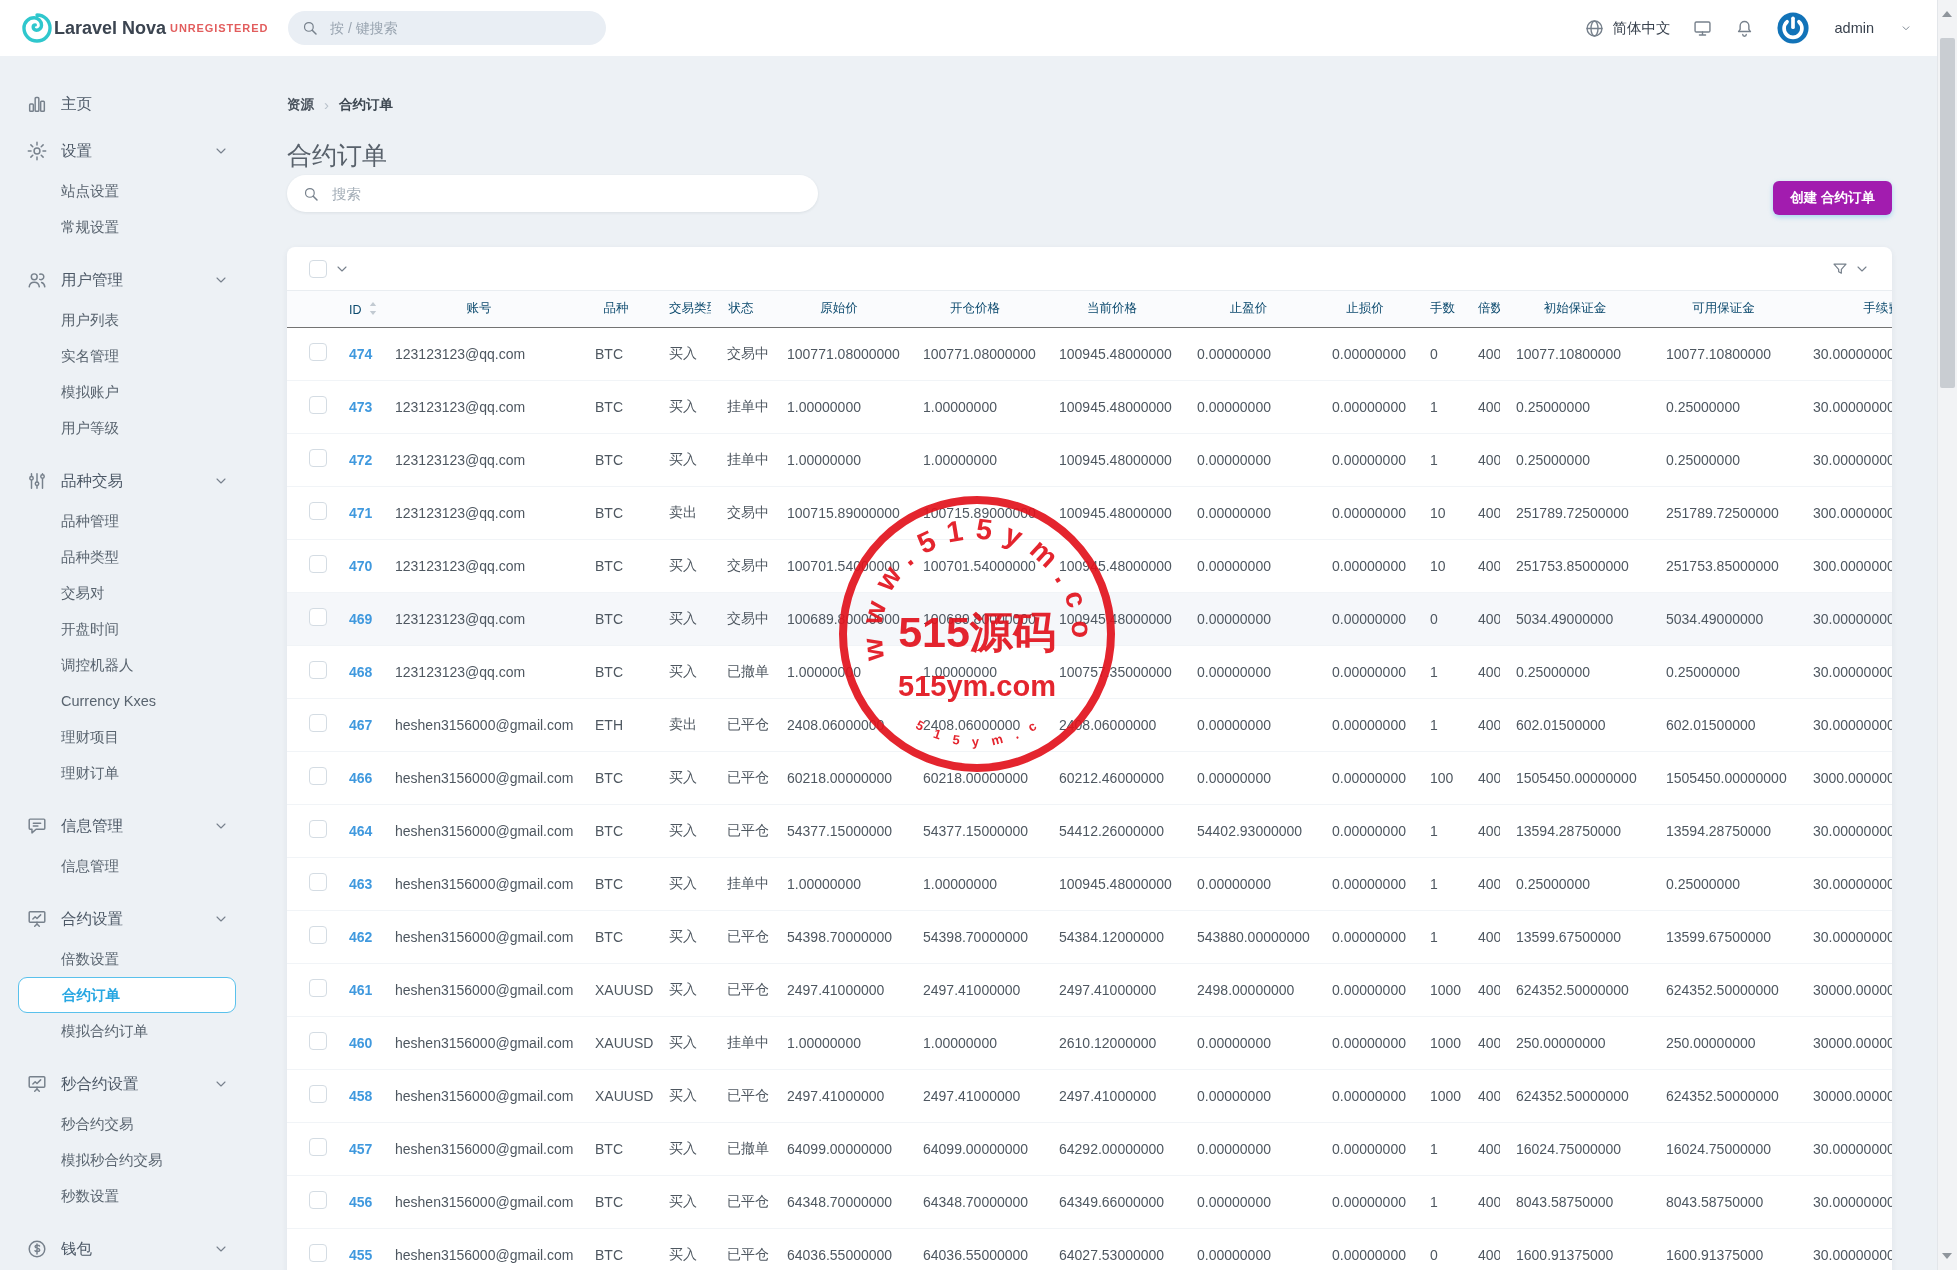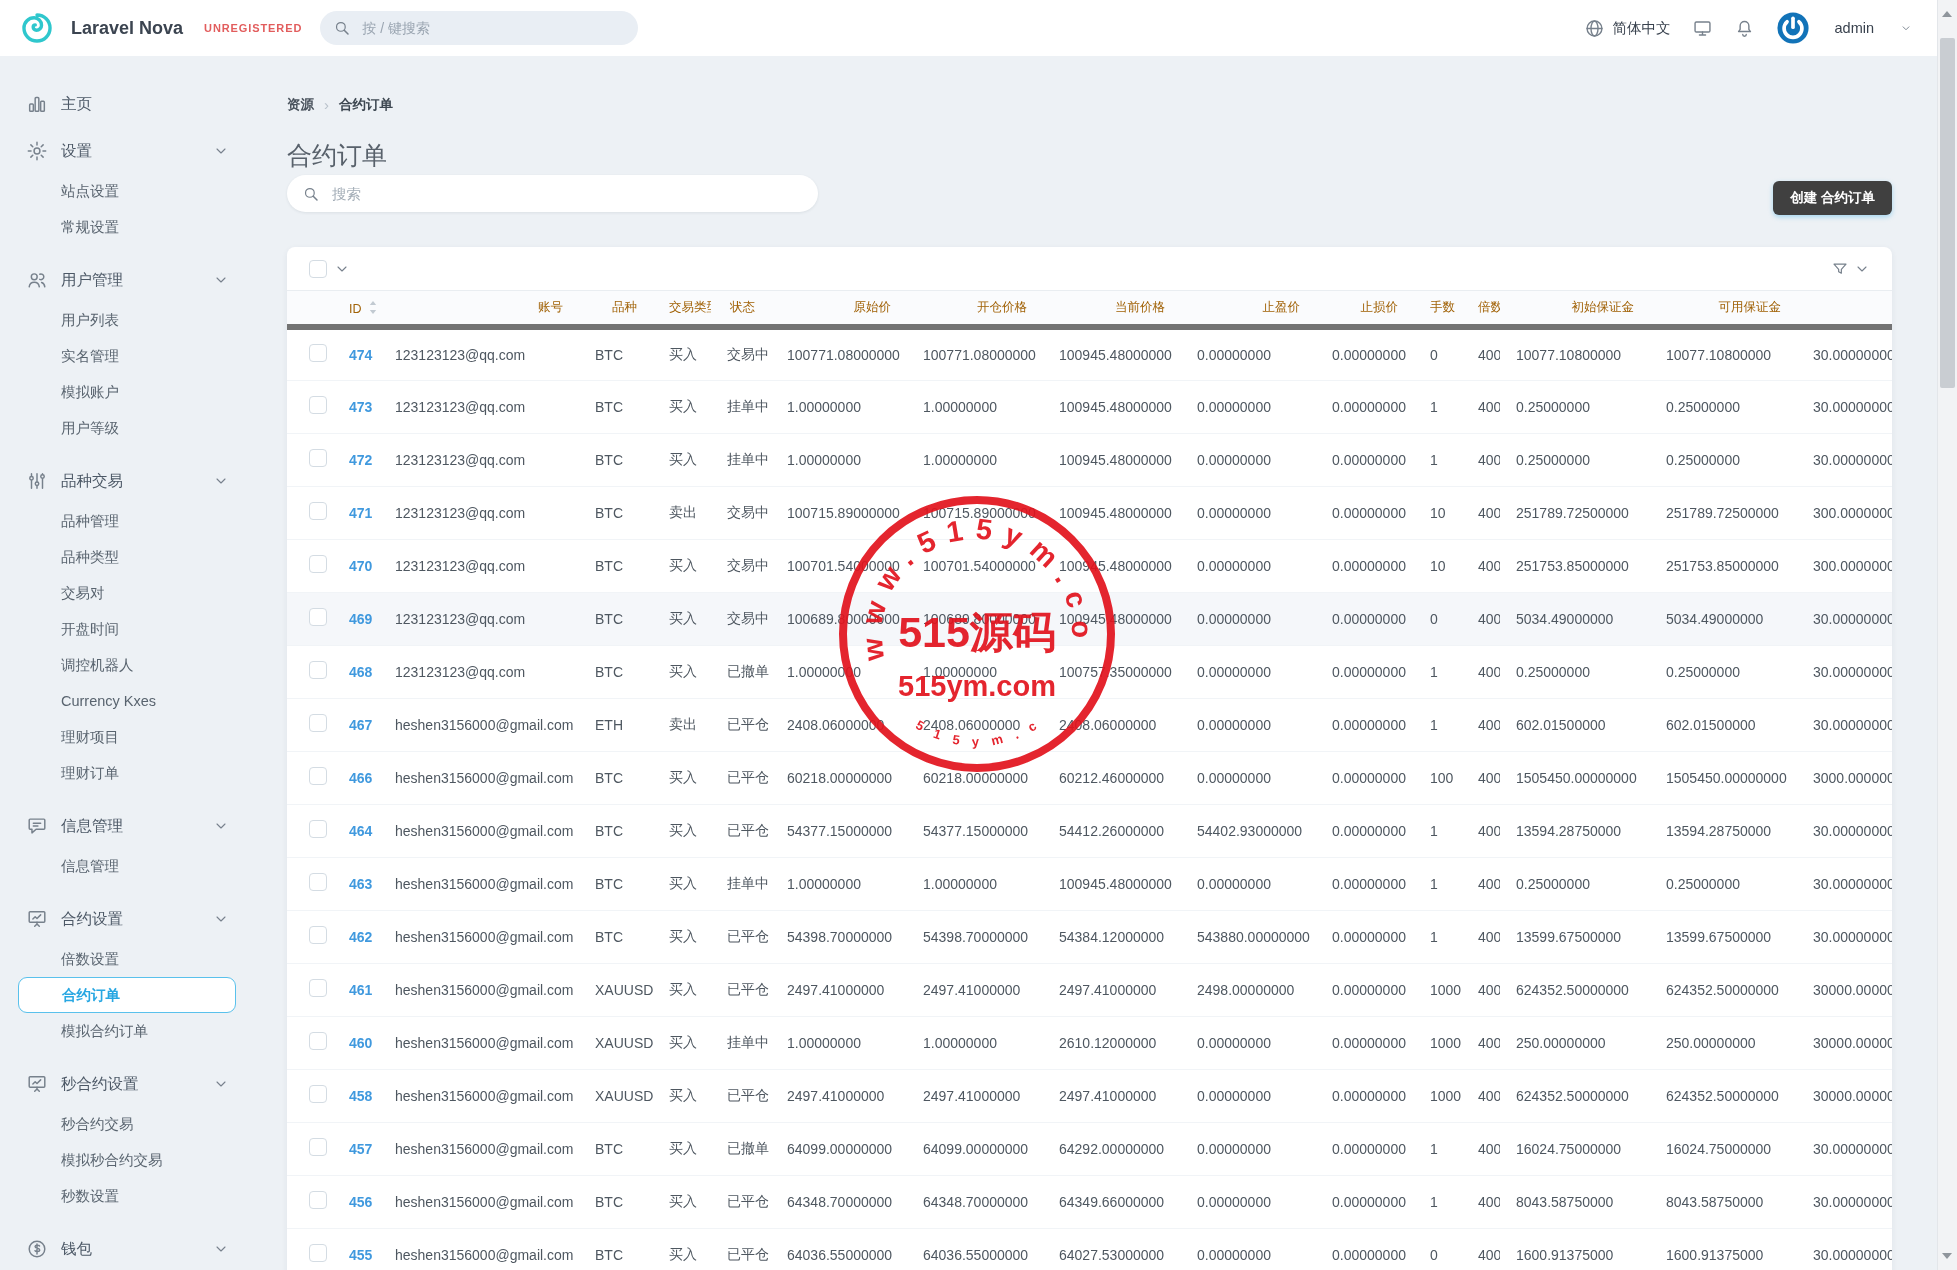--- a/index.html
+++ b/index.html
@@ -4,21 +4,21 @@
 <style>
   *{box-sizing:border-box}
   html,body{margin:0;padding:0}
   body{width:1957px;height:1270px;overflow:hidden;background:#edf1f5;
        font-family:"Liberation Sans","DejaVu Sans",sans-serif;color:#4e5760;position:relative}
   svg{display:block}
   .icon svg{stroke:#77818c;fill:none;stroke-width:1.6;stroke-linecap:round;stroke-linejoin:round}
 
   
   .topbar{position:absolute;top:0;left:0;width:1937px;height:56px;background:#fff;display:flex;align-items:center;z-index:10}
-  .brand{display:flex;align-items:center;gap:17px;padding-left:20px;min-width:270px}
+  .brand{display:flex;align-items:center;gap:0;padding-left:20px;min-width:270px}
   .brand-name{font-size:18px;font-weight:700;color:#3b4450;white-space:nowrap}
   .license{font-size:11px;font-weight:700;color:#e25d5d;letter-spacing:.9px;margin-left:4px}
   .topbar-search{margin-left:18px;width:318px;height:34px;background:#e9eef4;border-radius:17px;display:flex;align-items:center;gap:9px;padding:0 13px}
   .topbar-search input{border:none;background:transparent;outline:none;font-size:14px;color:#4e5760;width:100%;font-family:inherit}
   .topbar-search input::placeholder{color:#9aa5b1}
   .topbar-right{margin-left:auto;display:flex;align-items:center;gap:21px;padding-right:24px}
   .lang{display:flex;align-items:center;gap:8px;font-size:14.5px;color:#39424e;cursor:pointer}
   .tb-icon{cursor:pointer}
   .user-menu{display:flex;align-items:center;gap:25px;font-size:14.5px;color:#39424e;cursor:pointer}
   .avatar{width:34px;height:34px;border-radius:50%;overflow:hidden}
@@ -36,31 +36,31 @@
   
   .main{position:absolute;left:287px;top:56px;right:20px;bottom:0;padding:40px 45px 0 0}
   .breadcrumb{font-size:13.5px;display:flex;gap:10px;align-items:flex-start}
   .bc-root{color:#49525c;font-weight:700;cursor:pointer}
   .bc-sep{color:#b9c2cb;font-size:15px}
   .bc-cur{color:#3d4751;font-weight:700}
   h1.page-title{font-size:25px;font-weight:400;color:#58616b;margin:25px 0 0}
   .page-search{margin-top:3px;width:531px;height:37px;background:#fff;border-radius:19px;box-shadow:0 1px 3px rgba(30,50,70,.09);display:flex;align-items:center;gap:10px;padding:14px 15px}
   .page-search input{border:none;outline:none;font-size:14.5px;color:#4e5760;width:100%;background:transparent;font-family:inherit}
   .page-search input::placeholder{color:#a2acb6}
-  .create-btn{position:absolute;top:125px;right:45px;height:34px;padding:0 17px;background:#404040;color:#fff;border:none;border-radius:6px;font-size:13.5px;font-weight:700;cursor:pointer;box-shadow:0 2px 5px rgba(28,162,228,.35);font-family:inherit}
+  .create-btn{position:absolute;top:125px;right:45px;height:34px;padding:0 17px;background:#a21caf;color:#fff;border:none;border-radius:6px;font-size:13.5px;font-weight:700;cursor:pointer;box-shadow:0 2px 5px rgba(28,162,228,.35);font-family:inherit}
 
   
   .card{margin-top:35px;background:#fff;border-radius:8px;box-shadow:0 2px 6px rgba(40,60,90,.07);overflow:hidden;height:1200px}
   .toolbar{height:44px;display:flex;align-items:center;gap:7px;padding:0 22px;border-bottom:1px solid #e9edf1}
   .checkbox{width:18px;height:18px;border:1px solid #d4dce3;border-radius:4px;background:#fff;display:inline-block;cursor:pointer;flex:none}
   .chev svg{width:16px;height:16px}
   .filter-btn{margin-left:auto;display:flex;align-items:center;gap:5px;cursor:pointer}
   .table-clip{overflow:hidden;width:100%}
   table{border-collapse:collapse;table-layout:fixed;width:1670px;font-size:14px}
-  thead th{height:36px;background:#fafbfd;border-bottom:6px solid #737373;font-weight:400;color:#a16207;font-size:12.5px;text-align:right;padding:0 16px;white-space:nowrap;overflow:hidden}
+  thead th{height:36px;background:#fafbfd;border-bottom:1px solid #737373;font-weight:400;color:#0c4a6e;font-size:12.5px;text-align:center;padding:0 16px;white-space:nowrap;overflow:hidden}
   thead th:first-child,tbody td:first-child{padding:0 0 0 22px}
   tbody td{height:53px;padding:0 16px;border-top:1px solid #f1f4f7;white-space:nowrap;overflow:hidden;color:#4e5760}
   tbody tr:first-child td{border-top:none}
   tbody tr.highlight{background:#f5f7fa}
   .id-link{color:#4099de;font-weight:600;text-decoration:none;cursor:pointer}
   .sort-icon{display:inline-block;margin-left:6px;vertical-align:-2px}
 
   
   .watermark{position:absolute;left:827px;top:484px;width:300px;height:300px;z-index:40;pointer-events:none;opacity:.92}
 

